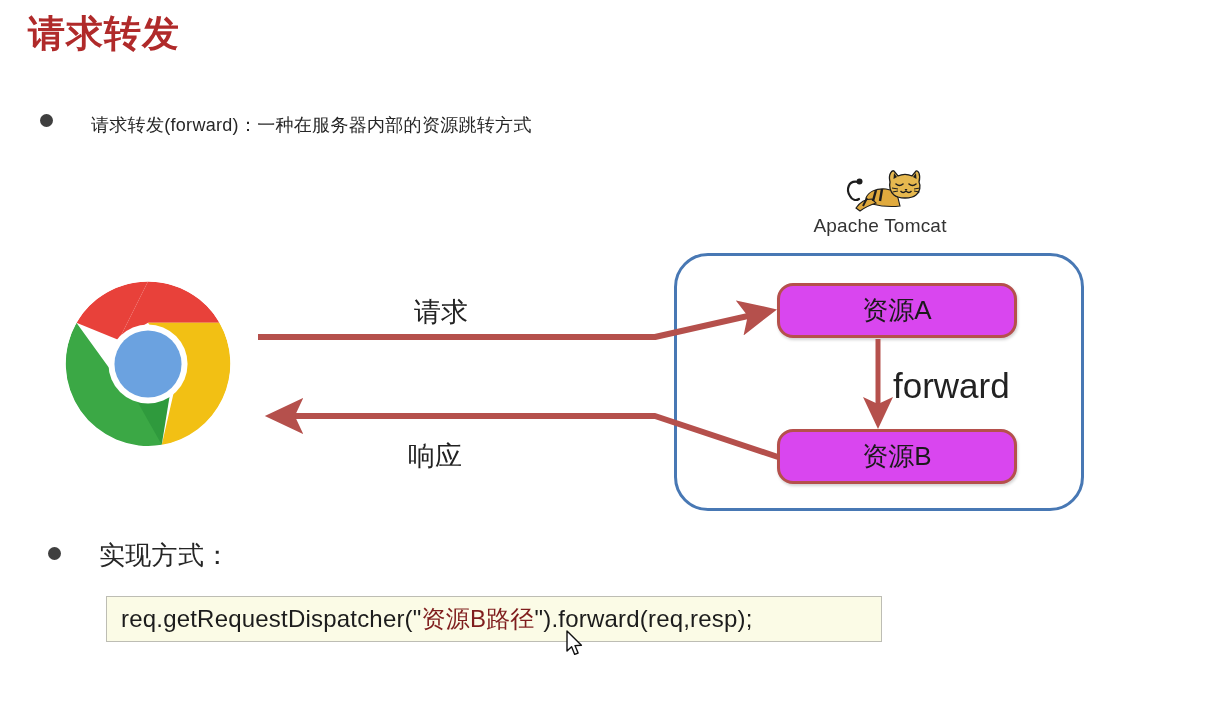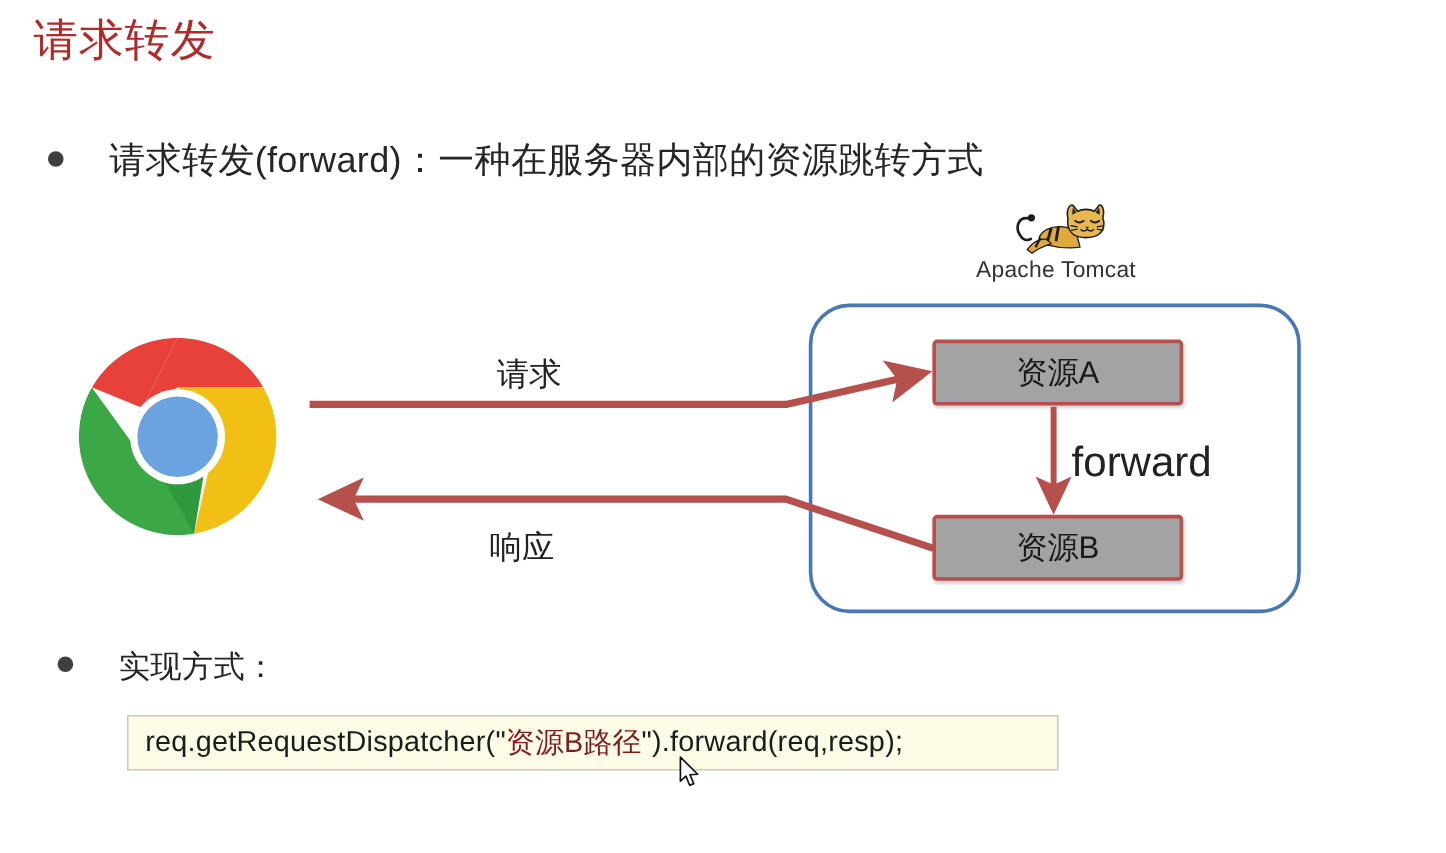--- a/index.html
+++ b/index.html
@@ -20,21 +20,21 @@
     inset: 0;
     background: #ffffff;
   }
 
   
   .slide-title {
     position: absolute;
     left: 28px;
     top: 10px;
     font-size: 37px;
-    font-weight: normal;
+    font-weight: bold;
     letter-spacing: 1px;
     color: #b02a2a;
     line-height: 1.3;
     white-space: nowrap;
   }
 
   
   .bullet-row {
     position: absolute;
     display: flex;
@@ -45,21 +45,21 @@
     width: 13px;
     height: 13px;
     border-radius: 50%;
     background: #3f3f3f;
     display: inline-block;
     flex: none;
     position: relative;
     top: -4px;
   }
   .bullet-text {
-    font-size: 30px;
+    font-size: 18px;
     color: #262626;
     margin-left: 38px;
     letter-spacing: 0.3px;
   }
   #bullet-1 { left: 40px; top: 113px; }
   #bullet-2 { left: 48px; top: 538px; }
   #bullet-2 .bullet-text { font-size: 26px; }
 
   
   .tomcat-logo {
@@ -105,26 +105,26 @@
     height: 258px;
     border: 3px solid #4878b4;
     border-radius: 34px;
     box-sizing: border-box;
     background: transparent;
   }
 
   
   .res-box {
     position: absolute;
-    width: 209px;
+    width: 240px;
     height: 55px;
     border: 3px solid #b5504c;
-    border-radius: 4px;
+    border-radius: 16px;
     box-sizing: border-box;
-    background: #a3a3a3;
+    background: #d946ef;
     display: flex;
     align-items: center;
     justify-content: center;
     font-size: 26px;
     color: #1a1a1a;
     box-shadow: 1px 2px 3px rgba(0,0,0,0.18);
   }
   #res-a { left: 777px; top: 283px; }
   #res-b { left: 777px; top: 429px; }
 

